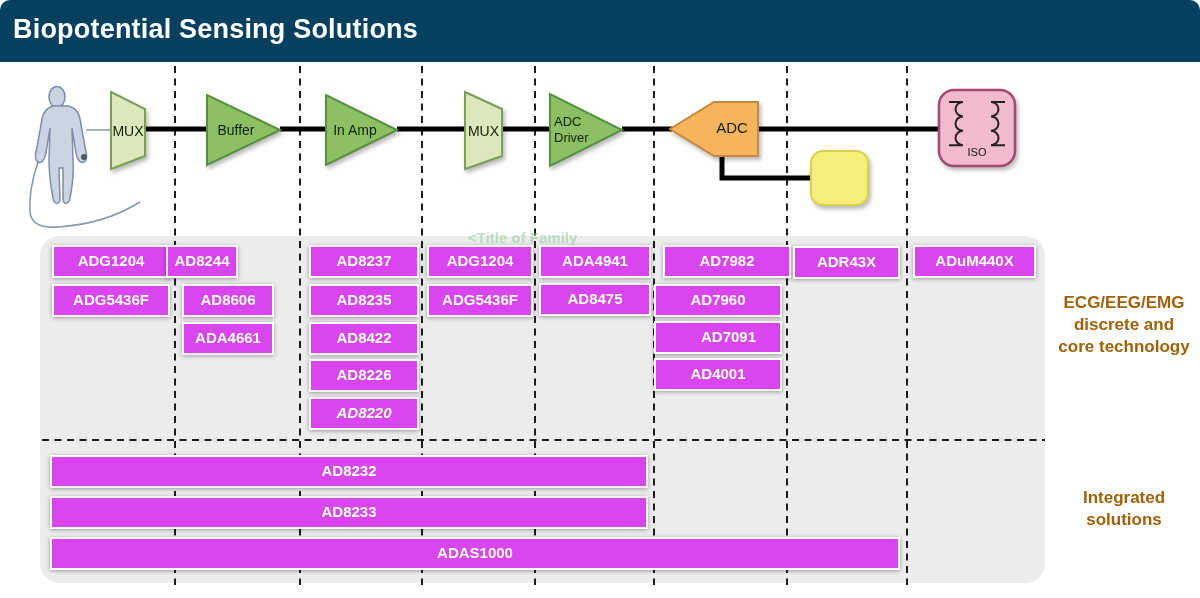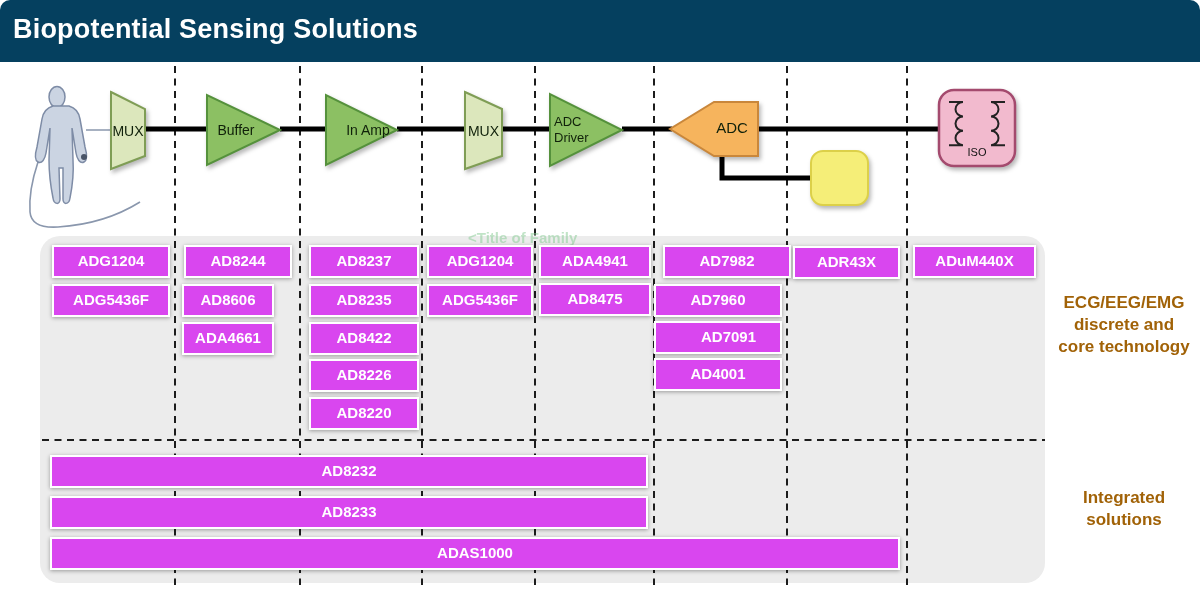--- a/index.html
+++ b/index.html
@@ -80,37 +80,37 @@
       <rect x="939" y="90" width="76" height="76" rx="15" stroke="#A44A6E" stroke-width="2.5" fill="#F2BACE"></rect>
       <g stroke="#222" stroke-width="2" fill="none">
         <path d="M949 102 h14 a7.5 7.2 0 0 0 0 14.4 a7.5 7.2 0 0 0 0 14.4 a7.5 7.2 0 0 0 0 14.4 h-14"></path>
         <path d="M1005 102 h-14 a7.5 7.2 0 0 1 0 14.4 a7.5 7.2 0 0 1 0 14.4 a7.5 7.2 0 0 1 0 14.4 h14"></path>
       </g>
     </g>
   </svg>
 
   <div class="chainlabel" style="left:111px;top:92px;width:34px;height:77px;">MUX</div>
   <div class="chainlabel" style="left:207px;top:95px;width:58px;height:70px;">Buffer</div>
-  <div class="chainlabel" style="left:326px;top:95px;width:58px;height:70px;margin-left:13px;">In Amp</div>
+  <div class="chainlabel" style="left:326px;top:95px;width:58px;height:70px;">In Amp</div>
   <div class="chainlabel" style="left:465px;top:92px;width:37px;height:77px;">MUX</div>
   <div class="chainlabel preline" style="left:554px;top:93px;width:50px;height:74px;font-size:13px;line-height:16px;justify-content:flex-start;text-align:left;">ADC
 Driver</div>
   <div class="chainlabel" style="left:706px;top:102px;width:52px;height:50px;font-size:15px;">ADC</div>
   <div class="isolabel">ISO</div>
 
   <div class="chip" style="left:52px;top:245px;width:118px;">ADG1204</div>
   <div class="chip" style="left:52px;top:284px;width:118px;">ADG5436F</div>
-  <div class="chip" style="left:184px;top:245px;width:108px;">AD8244</div>
+  <div class="chip" style="left:166px;top:245px;width:72px;">AD8244</div>
   <div class="chip" style="left:182px;top:284px;width:92px;">AD8606</div>
   <div class="chip" style="left:182px;top:322px;width:92px;">ADA4661</div>
   <div class="chip" style="left:309px;top:245px;width:110px;">AD8237</div>
   <div class="chip" style="left:309px;top:284px;width:110px;">AD8235</div>
   <div class="chip" style="left:309px;top:322px;width:110px;">AD8422</div>
   <div class="chip" style="left:309px;top:359px;width:110px;">AD8226</div>
-  <div class="chip" style="left:309px;top:397px;width:110px;">AD8220</div>
+  <div class="chip" style="left:309px;top:397px;width:110px;font-style:italic;">AD8220</div>
   <div class="chip" style="left:427px;top:245px;width:106px;">ADG1204</div>
   <div class="chip" style="left:427px;top:284px;width:106px;">ADG5436F</div>
   <div class="chip" style="left:539px;top:245px;width:112px;">ADA4941</div>
   <div class="chip" style="left:539px;top:283px;width:112px;">AD8475</div>
   <div class="chip" style="left:654px;top:245px;width:128px;margin-left:9px;">AD7982</div>
   <div class="chip" style="left:654px;top:284px;width:128px;">AD7960</div>
   <div class="chip" style="left:654px;top:321px;width:128px;padding-left:21px;">AD7091</div>
   <div class="chip" style="left:654px;top:358px;width:128px;">AD4001</div>
   <div class="chip" style="left:793px;top:246px;width:107px;">ADR43X</div>
   <div class="chip" style="left:913px;top:245px;width:123px;">ADuM440X</div>

